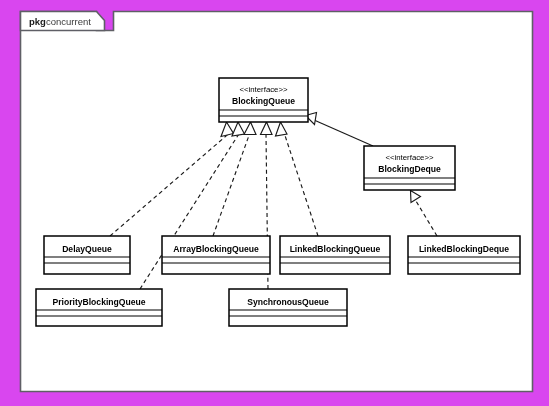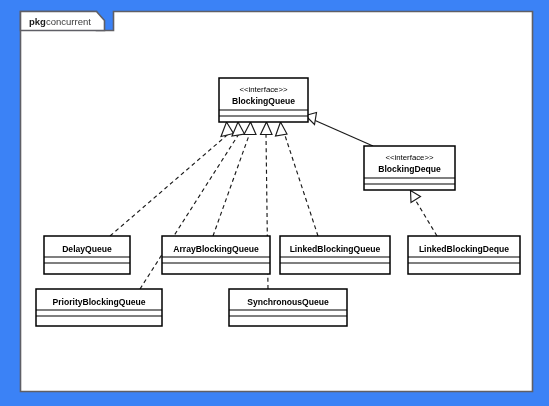--- a/index.html
+++ b/index.html
@@ -10,21 +10,21 @@
   body {
     width: 549px;
     height: 406px;
     font-family: "Liberation Sans", sans-serif;
     overflow: hidden;
   }
   #diagram-root {
     position: relative;
     width: 549px;
     height: 406px;
-    background: #3b82f6;
+    background: #d946ef;
   }
   svg#uml-canvas {
     display: block;
     width: 549px;
     height: 406px;
   }
   .frame-border {
     fill: #ffffff;
     stroke: #5f5f66;
     stroke-width: 1.6;

